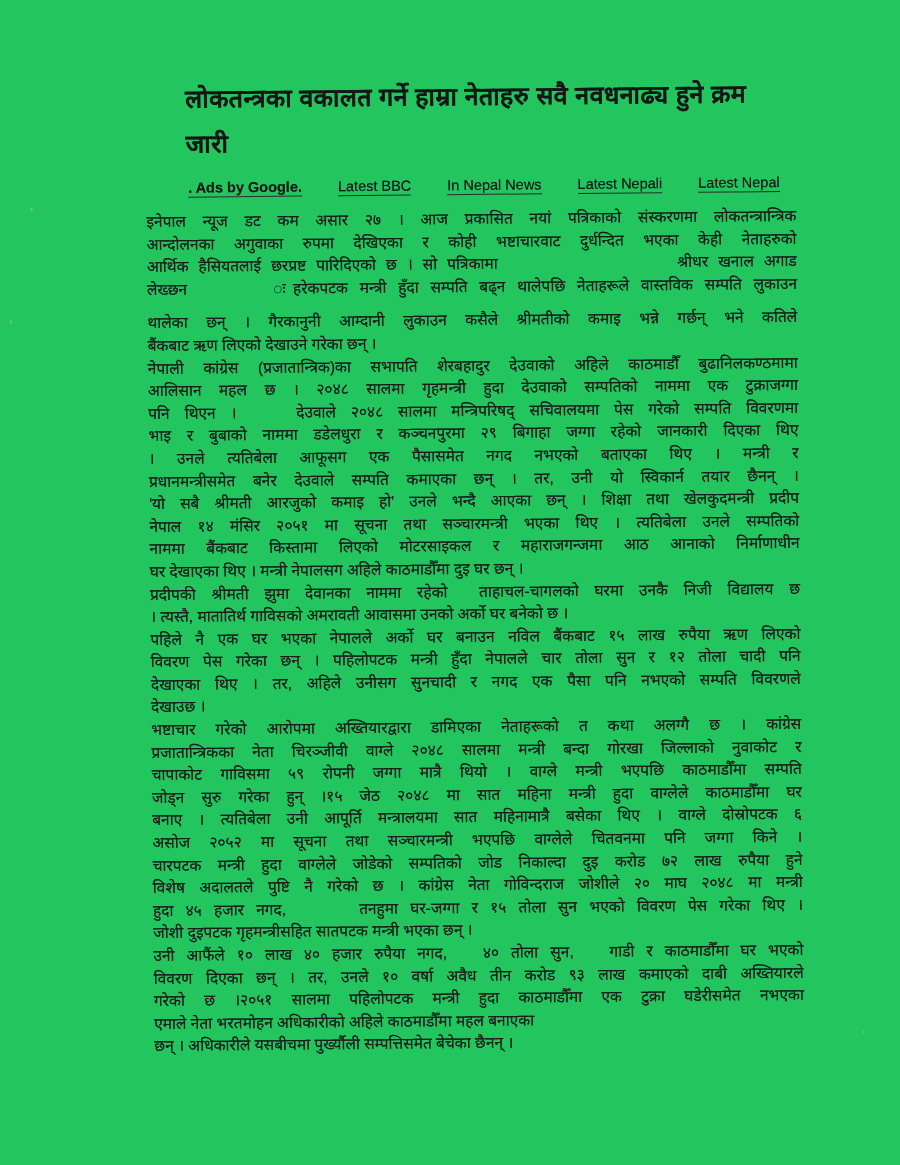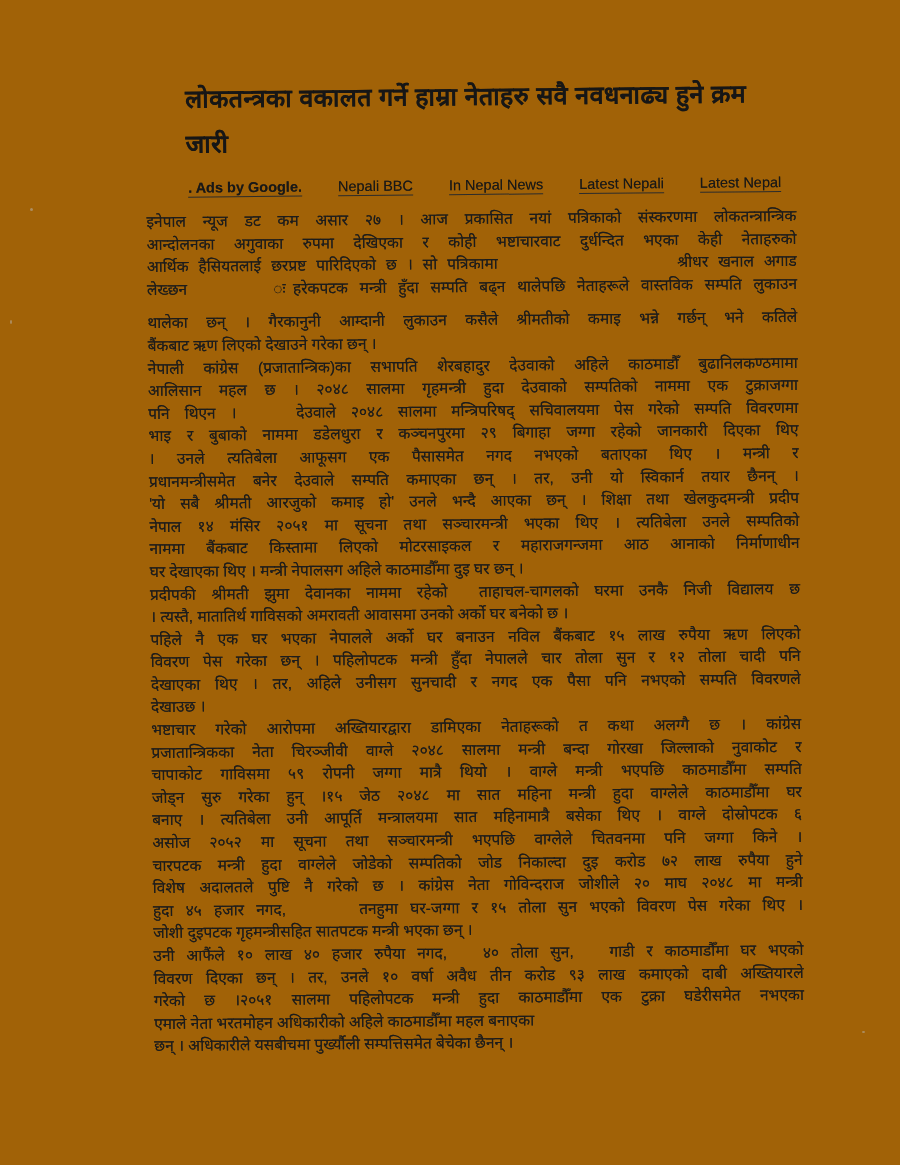--- a/index.html
+++ b/index.html
@@ -5,21 +5,21 @@
   html, body { margin: 0; padding: 0; }
   body {
     width: 900px; height: 1165px;
     background: #ffffff;
     font-family: "Liberation Sans", "DejaVu Sans", sans-serif;
     overflow: hidden;
     position: relative;
   }
   .page {
     position: absolute; inset: 0;
-    background: #a16207;
+    background: #22c55e;
   }
   
   .speck { position: absolute; background: #b9b9b9; border-radius: 50%; opacity: .5; }
   .speck.s1 { left: 30px; top: 208px; width: 3px; height: 3px; }
   .speck.s2 { left: 10px; top: 320px; width: 2px; height: 4px; }
   .speck.s3 { left: 862px; top: 1031px; width: 3px; height: 2px; }
 
   .content {
     position: absolute; left: 145px; top: 74px; width: 650px;
     transform: rotate(-0.55deg);
@@ -75,21 +75,21 @@
   <span class="speck s2"></span>
   <span class="speck s3"></span>
 
   <div class="content">
     <div class="title">
         <div>लोकतन्त्रका वकालत गर्ने हाम्रा नेताहरु सवै नवधनाढ्य हुने क्रम</div>
         <div>जारी</div>
       </div>
     <div class="nav">
         <a href="#" class="bold">. Ads by Google.</a>
-        <a href="#" class="">Nepali BBC</a>
+        <a href="#" class="">Latest BBC</a>
         <a href="#" class="">In Nepal News</a>
         <a href="#" class="">Latest Nepali</a>
         <a href="#" class="">Latest Nepal</a>
       </div>
     <div class="article-body">
         <div class="line j">इनेपाल न्यूज डट कम असार २७ । आज प्रकासित नयां पत्रिकाको संस्करणमा लोकतन्त्रान्त्रिक</div>
         <div class="line j">आन्दोलनका अगुवाका रुपमा देखिएका र कोही भष्टाचारवाट दुर्धन्दित भएका केही नेताहरुको</div>
         <div class="line j">आर्थिक हैसियतलाई छरप्रष्ट पारिदिएको छ । सो पत्रिकामा                  श्रीधर खनाल अगाड</div>
         <div class="line j">लेख्छन        ःहरेकपटक मन्त्री हुँदा सम्पति बढ्न थालेपछि नेताहरूले वास्तविक सम्पति लुकाउन</div>
         <div class="line j gap">थालेका छन् । गैरकानुनी आम्दानी लुकाउन कसैले श्रीमतीको कमाइ भन्ने गर्छन् भने कतिले</div>

